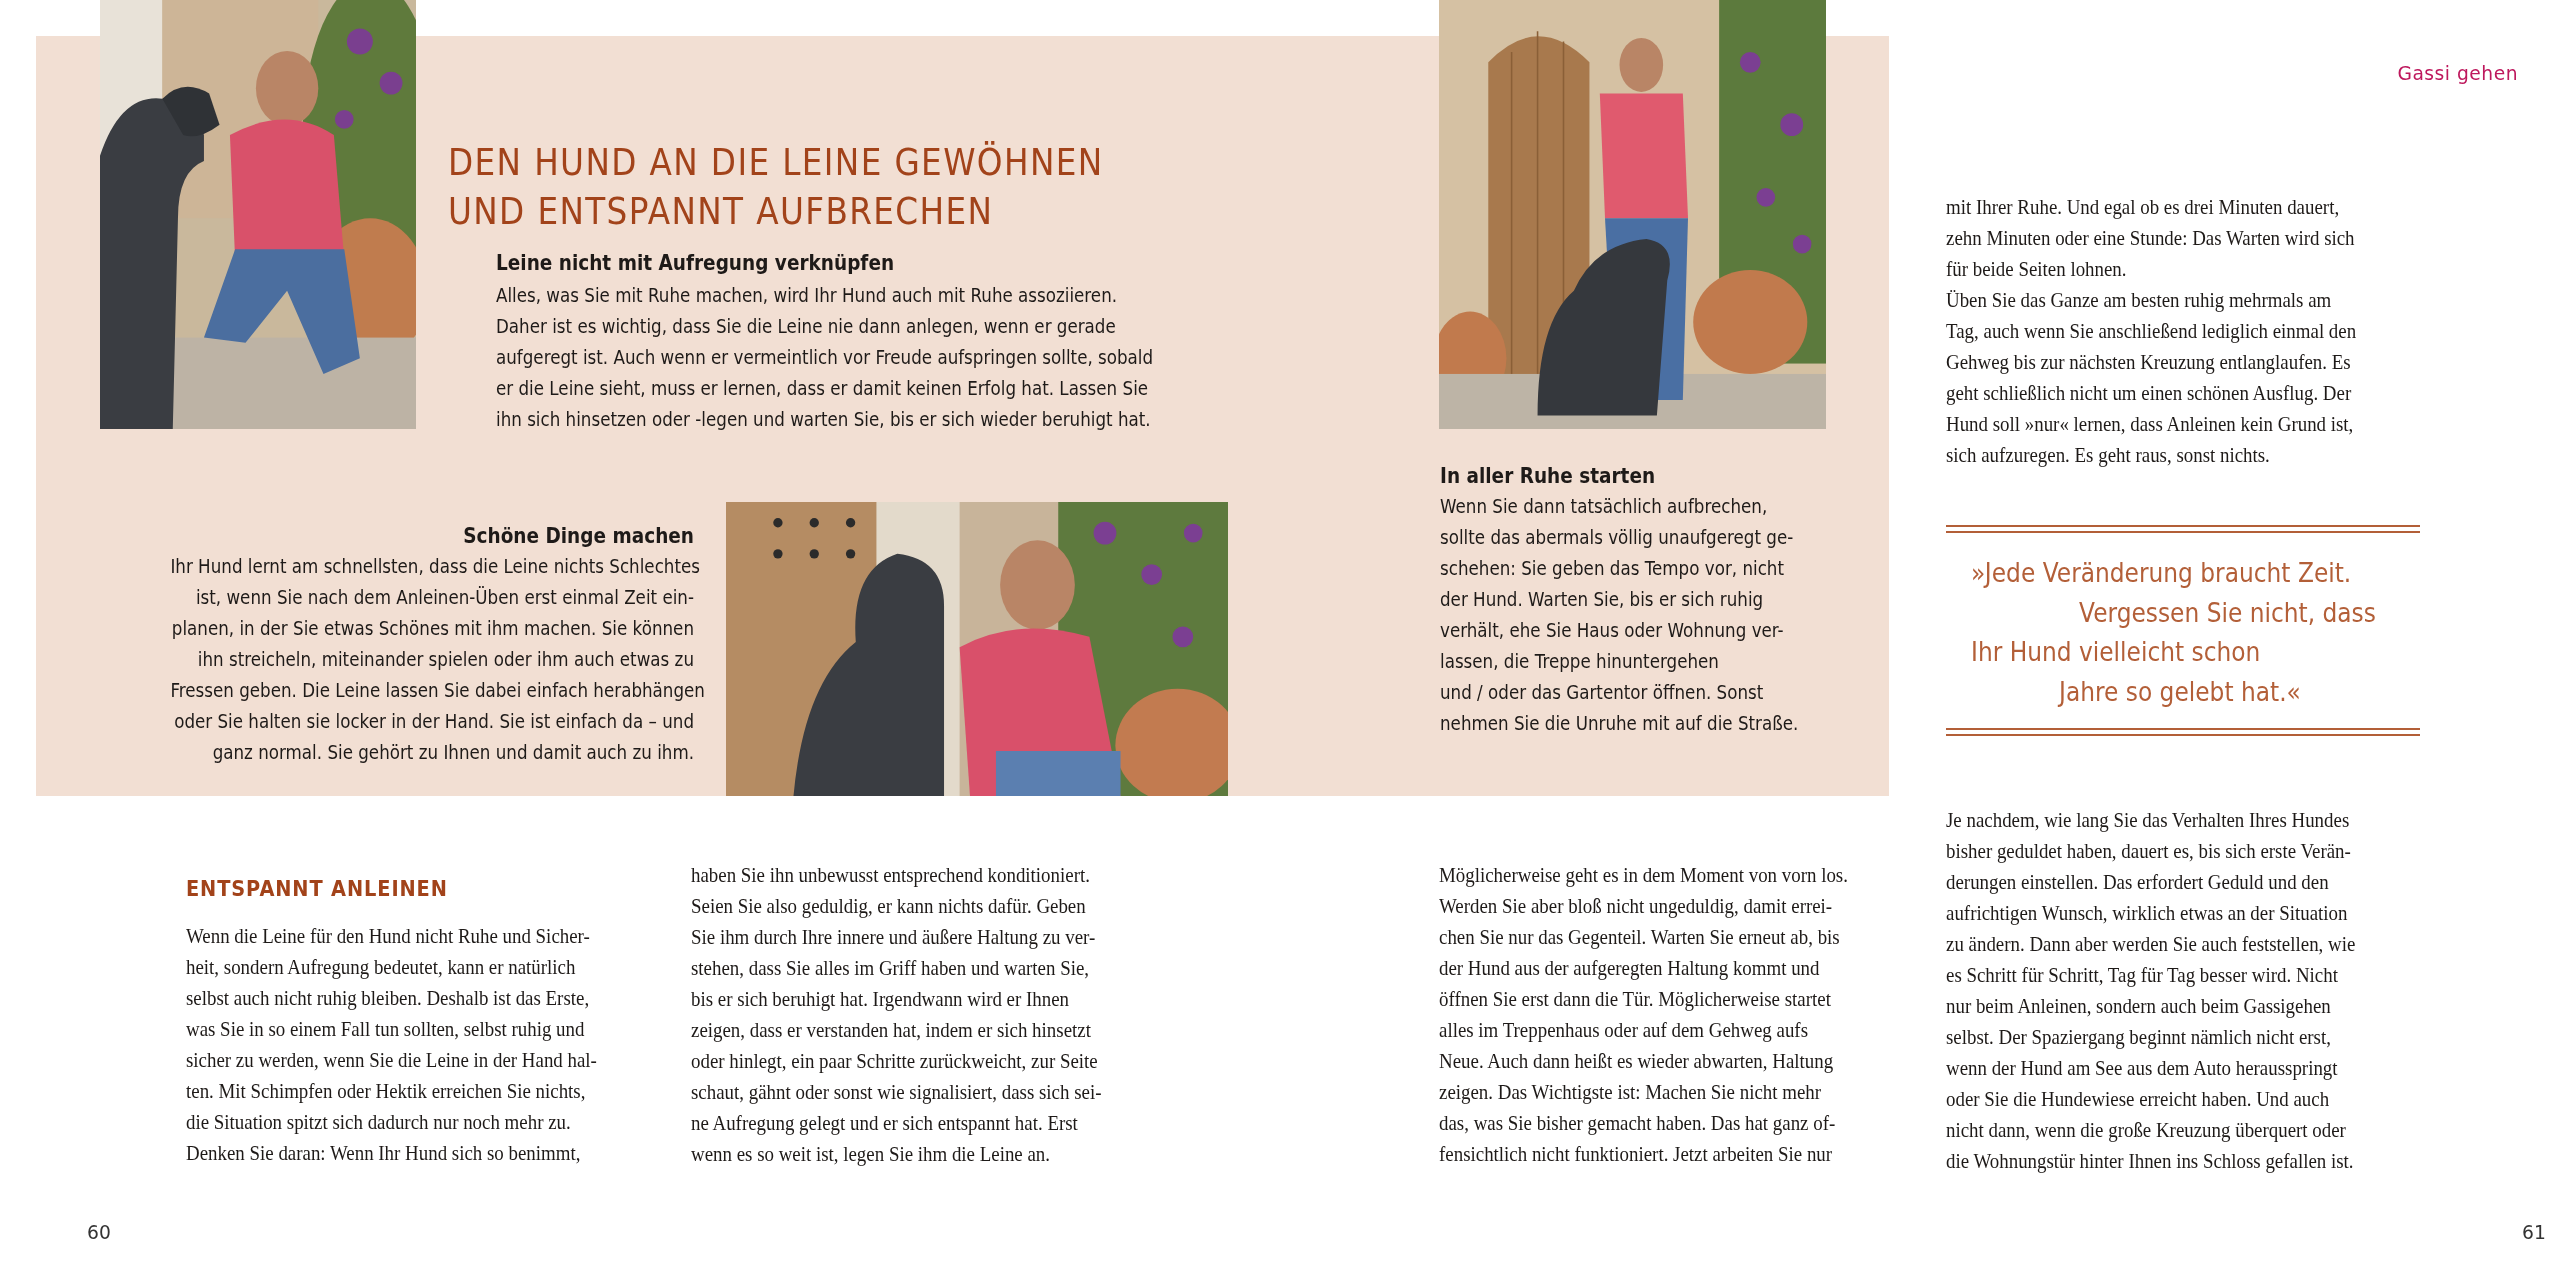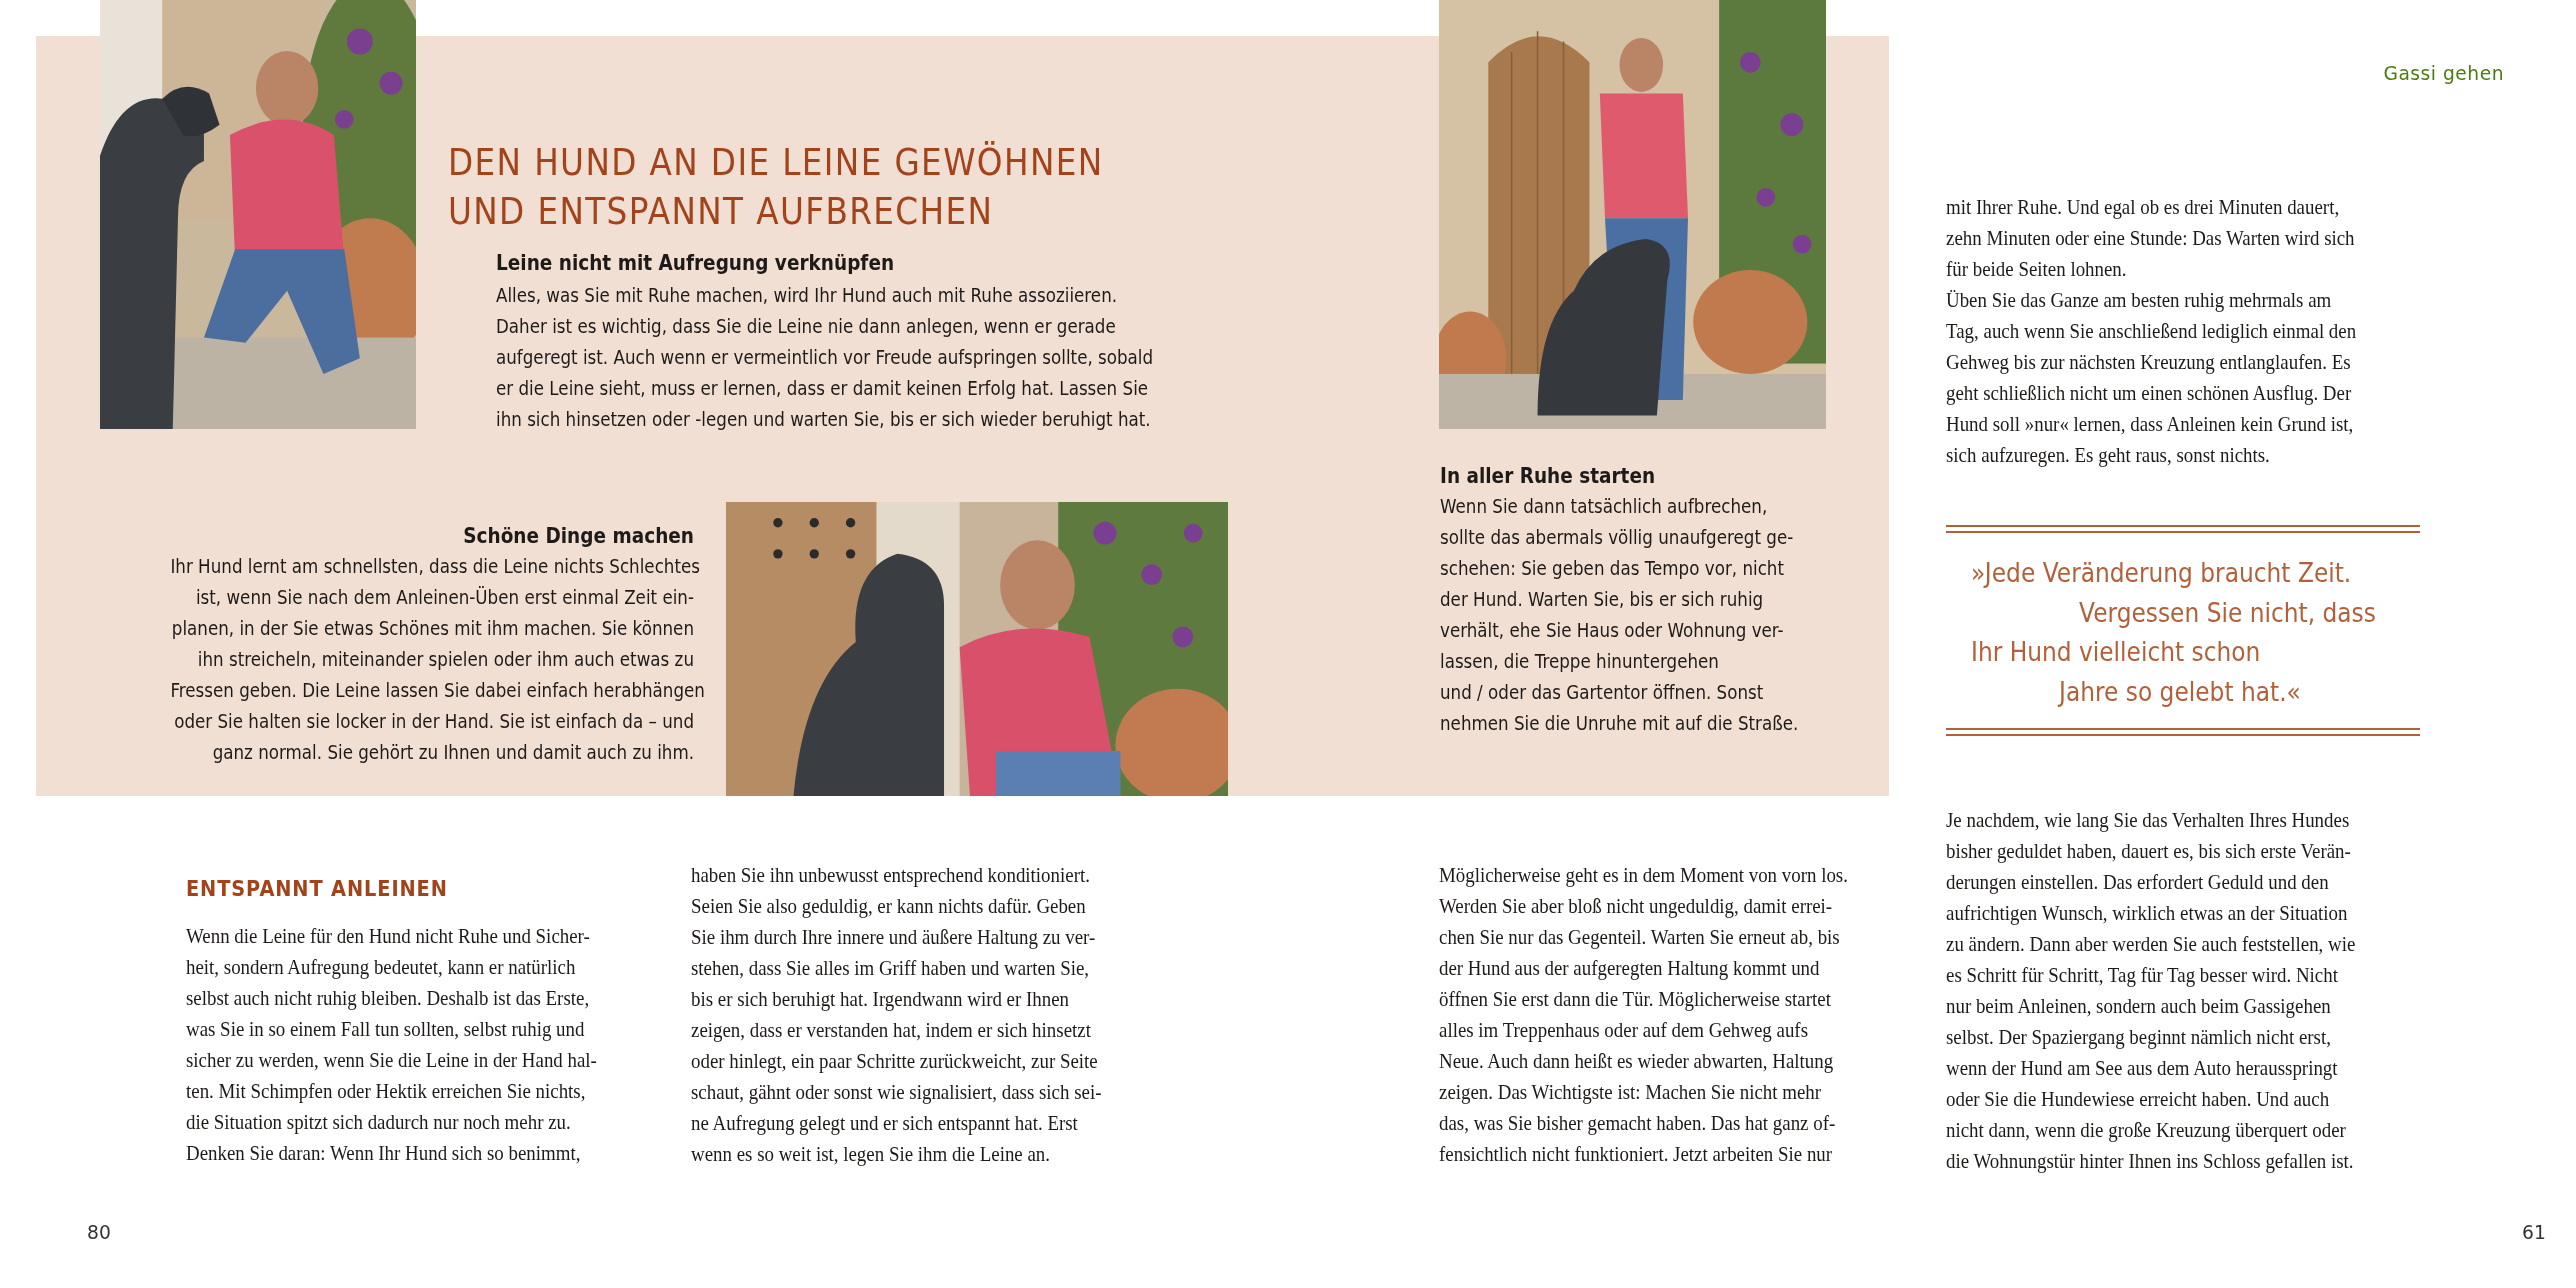--- a/index.html
+++ b/index.html
@@ -6,21 +6,21 @@
   body { width:2576px; height:1288px; position:relative; overflow:hidden; }
   .spread { position:absolute; left:0; top:0; width:2576px; height:1288px; background:#ffffff; }
   .peach { position:absolute; left:36px; top:36px; width:1853px; height:760px; background:#f2dfd3; }
 
   .photo { position:absolute; overflow:hidden; }
   .photo svg { width:100%; height:100%; display:block; }
 
   .sans { font-family:"DejaVu Sans", "Liberation Sans", sans-serif; color:#1e1a18; }
   .serif { font-family:"Liberation Serif", "DejaVu Serif", serif; color:#1e1a18; }
 
-  .running-head { position:absolute; right:72px; top:63px; font-size:18.7px; letter-spacing:0.5px; color:#4d7c0f; }
+  .running-head { position:absolute; right:58px; top:63px; font-size:18.7px; letter-spacing:0.5px; color:#be185d; }
   .page-num { position:absolute; top:1222px; font-size:18.7px; color:#333; }
 
   .main-title { position:absolute; left:448px; top:113px; width:779px; font-size:38px; line-height:49px;
                 color:#a2431a; letter-spacing:1.6px; font-weight:normal; transform:scaleX(0.86); transform-origin:left top; white-space:nowrap; }
 
   .subhead { font-size:21px; font-weight:bold; margin:0; transform:scaleX(0.88); transform-origin:left top; white-space:nowrap; }
   .subhead.right { transform-origin:right top; text-align:right; }
   .box-text { font-size:19px; line-height:31px; margin:0; white-space:nowrap; transform:scaleX(0.88); transform-origin:left top; }
   .box-text.right { text-align:right; transform-origin:right top; }
   .line { display:block; }
@@ -107,21 +107,21 @@
       <ellipse cx="60" cy="690" rx="70" ry="90" fill="#c17a4d"></ellipse>
       <rect x="0" y="720" width="746" height="106" fill="#bdb4a6"></rect>
       <ellipse cx="390" cy="125" rx="42" ry="52" fill="#b98566"></ellipse>
       <path d="M310 180 L470 180 L480 420 L320 420 Z" fill="#e05a6e"></path>
       <path d="M320 420 L480 420 L470 770 L340 770 Z" fill="#4a6fa3"></path>
       <path d="M190 800 Q190 620 260 560 Q300 470 400 460 Q460 470 440 540 L420 800 Z" fill="#35383d"></path>
     </svg>
   </div>
 
   <div class="running-head sans">Gassi gehen</div>
-  <div class="page-num sans" style="left:87px;">80</div>
+  <div class="page-num sans" style="left:87px;">60</div>
   <div class="page-num sans" style="left:2498px;margin-left:24px;">61</div>
 
   <h1 class="main-title sans">
     <span class="line">DEN HUND AN DIE LEINE GEWÖHNEN</span>
     <span class="line">UND ENTSPANNT AUFBRECHEN</span>
   </h1>
 
   <div class="block1 sans">
     <h3 class="subhead">Leine nicht mit Aufregung verknüpfen</h3>
     <p class="box-text" style="margin-top:5.2px;">

